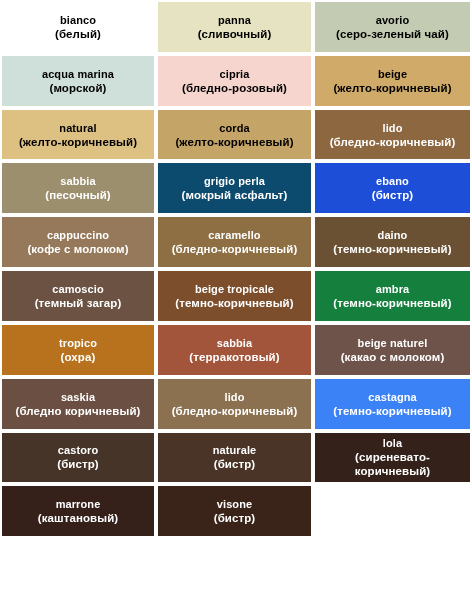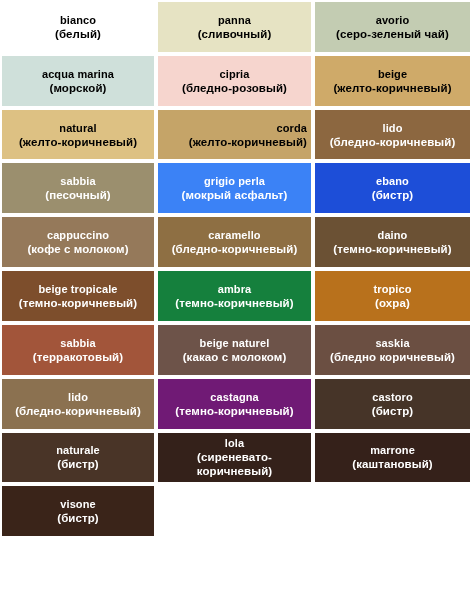--- a/index.html
+++ b/index.html
@@ -82,51 +82,55 @@
       <div class="swatch-translation">(бледно-розовый)</div>
     </div>
     <div class="swatch dark-text" style="background-color: rgb(207, 170, 105);">
       <div class="swatch-name">beige</div>
       <div class="swatch-translation">(желто-коричневый)</div>
     </div>
     <div class="swatch dark-text" style="background-color: rgb(221, 193, 131);">
       <div class="swatch-name">natural</div>
       <div class="swatch-translation">(желто-коричневый)</div>
     </div>
-    <div class="swatch dark-text" style="background-color: rgb(197, 164, 104); align-items: flex-end;">
+    <div class="swatch dark-text" style="background-color: rgb(197, 164, 104);">
       <div class="swatch-name">corda</div>
       <div class="swatch-translation">(желто-коричневый)</div>
     </div>
     <div class="swatch light-text" style="background-color: rgb(140, 103, 64);">
       <div class="swatch-name">lido</div>
       <div class="swatch-translation">(бледно-коричневый)</div>
     </div>
     <div class="swatch light-text" style="background-color: rgb(155, 143, 110);">
       <div class="swatch-name">sabbia</div>
       <div class="swatch-translation">(песочный)</div>
     </div>
-    <div class="swatch light-text" style="background-color: #3b82f6;">
+    <div class="swatch light-text" style="background-color: #0c4a6e;">
       <div class="swatch-name">grigio perla</div>
       <div class="swatch-translation">(мокрый асфальт)</div>
     </div>
     <div class="swatch light-text" style="background-color: #1d4ed8;">
       <div class="swatch-name">ebano</div>
       <div class="swatch-translation">(бистр)</div>
     </div>
     <div class="swatch light-text" style="background-color: rgb(149, 121, 90);">
       <div class="swatch-name">cappuccino</div>
       <div class="swatch-translation">(кофе с молоком)</div>
     </div>
     <div class="swatch light-text" style="background-color: rgb(142, 111, 67); align-items: center;">
       <div class="swatch-name">caramello</div>
       <div class="swatch-translation">(бледно-коричневый)</div>
     </div>
     <div class="swatch light-text" style="background-color: rgb(107, 81, 52);">
       <div class="swatch-name">daino</div>
       <div class="swatch-translation">(темно-коричневый)</div>
+    </div>
+    <div class="swatch light-text" style="background-color: rgb(107, 82, 67);">
+      <div class="swatch-name">camoscio</div>
+      <div class="swatch-translation">(темный загар)</div>
     </div>
     <div class="swatch light-text" style="background-color: rgb(125, 78, 44);">
       <div class="swatch-name">beige tropicale</div>
       <div class="swatch-translation">(темно-коричневый)</div>
     </div>
     <div class="swatch light-text" style="background-color: #15803d;">
       <div class="swatch-name">ambra</div>
       <div class="swatch-translation">(темно-коричневый)</div>
     </div>
     <div class="swatch light-text" style="background-color: rgb(184, 113, 28);">
@@ -142,21 +146,21 @@
       <div class="swatch-translation">(какао с молоком)</div>
     </div>
     <div class="swatch light-text" style="background-color: rgb(107, 79, 66);">
       <div class="swatch-name">saskia</div>
       <div class="swatch-translation">(бледно коричневый)</div>
     </div>
     <div class="swatch light-text" style="background-color: rgb(139, 113, 80);">
       <div class="swatch-name">lido</div>
       <div class="swatch-translation">(бледно-коричневый)</div>
     </div>
-    <div class="swatch light-text" style="background-color: #701a75;">
+    <div class="swatch light-text" style="background-color: #3b82f6;">
       <div class="swatch-name">castagna</div>
       <div class="swatch-translation">(темно-коричневый)</div>
     </div>
     <div class="swatch light-text" style="background-color: rgb(70, 52, 40);">
       <div class="swatch-name">castoro</div>
       <div class="swatch-translation">(бистр)</div>
     </div>
     <div class="swatch light-text" style="background-color: rgb(73, 52, 39);">
       <div class="swatch-name">naturale</div>
       <div class="swatch-translation">(бистр)</div>

